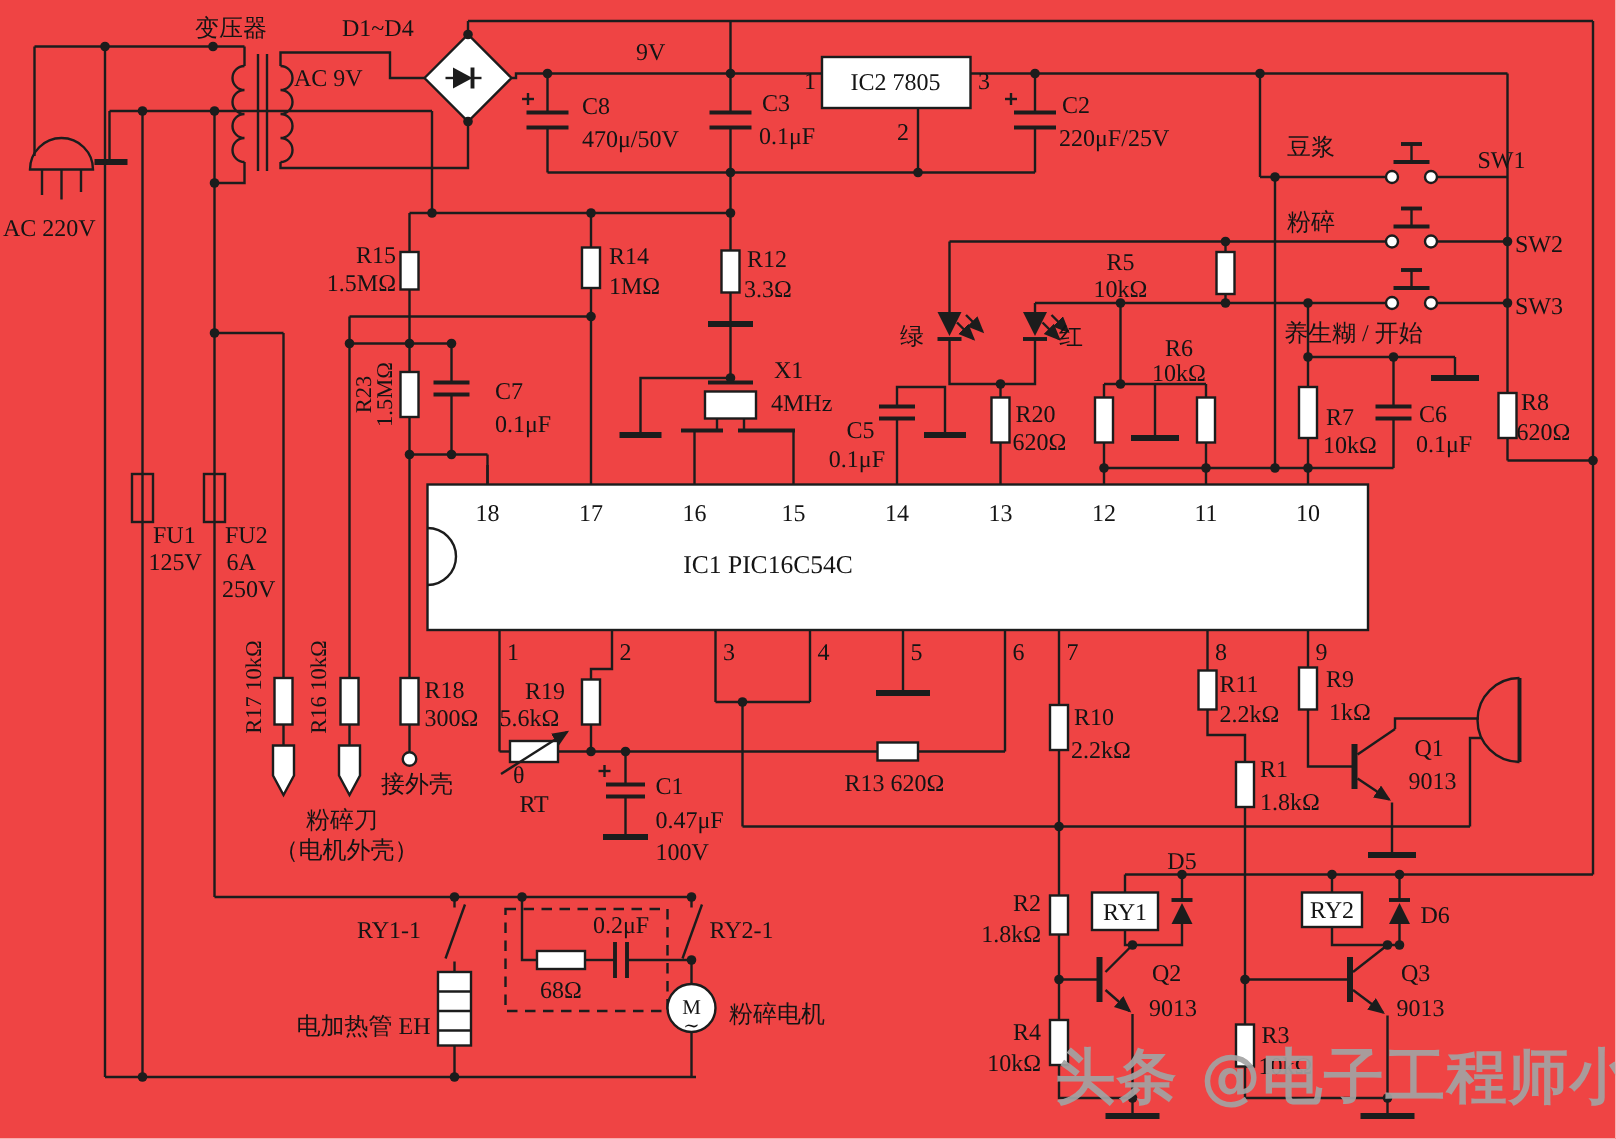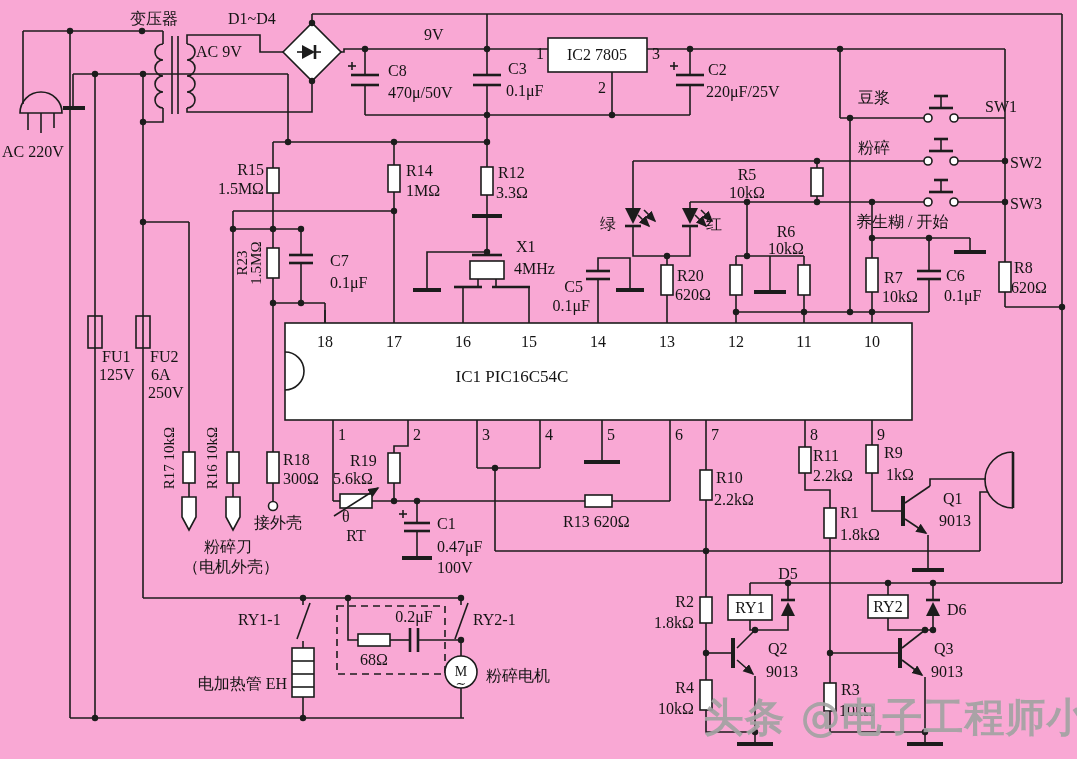--- a/index.html
+++ b/index.html
@@ -1,16 +1,16 @@
 <!DOCTYPE html>
 <html><head>
 <meta charset="utf-8">
 <style>
   html,body{margin:0;padding:0;background:#fff;}
-  #stage{position:relative;width:1077px;height:759px;background:#f9a8d4;
+  #stage{position:relative;width:1077px;height:759px;background:#ef4444;
          font-family:"Liberation Serif","DejaVu Serif",serif;}
   svg{display:block}
   svg line, svg polyline, svg path.w{stroke:#1c1c1c;stroke-width:1.6;fill:none;}
   svg .thick{stroke-width:4;}
   svg .med{stroke-width:2.6;}
   svg rect.comp{fill:#ffffff;stroke:#1c1c1c;stroke-width:1.6;}
   svg rect.fuse{fill:none;stroke:#1c1c1c;stroke-width:1.6;}
   svg .dot{fill:#1c1c1c;stroke:none;}
   svg .sym{fill:#1c1c1c;stroke:none;}
   svg .open{fill:#fff;stroke:#1c1c1c;stroke-width:1.6;}

